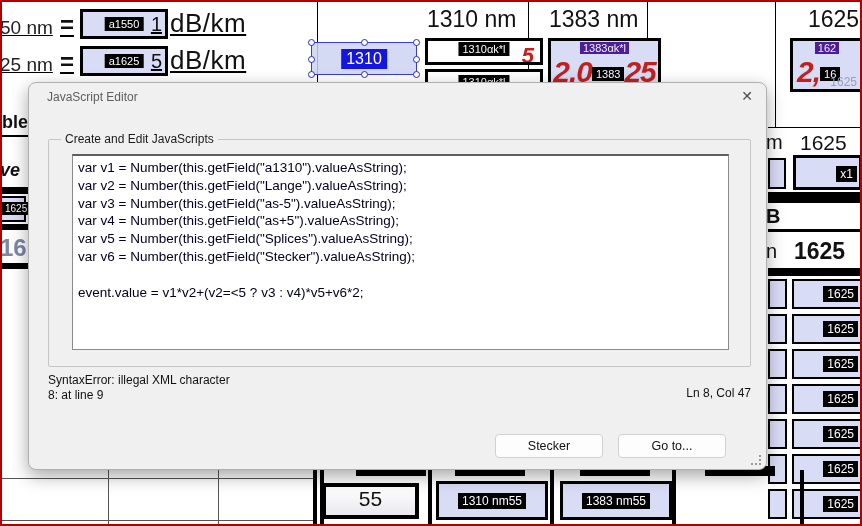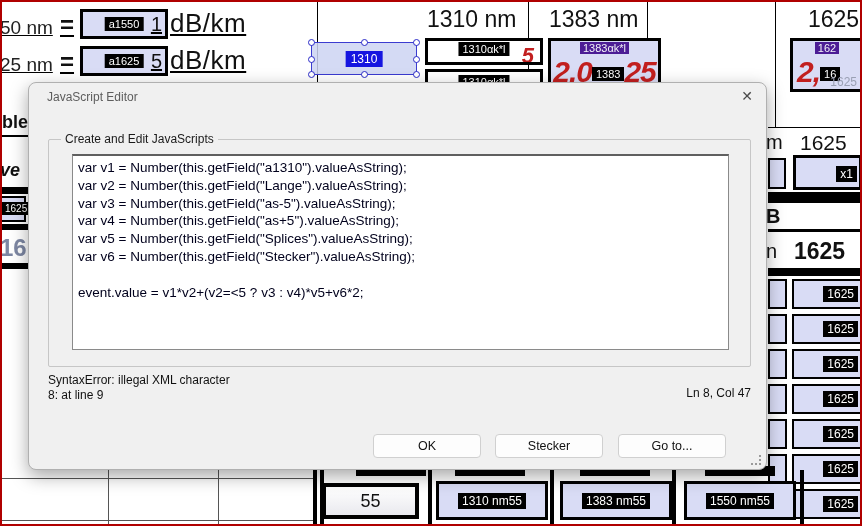--- a/index.html
+++ b/index.html
@@ -20,21 +20,21 @@
   .ffield { position:relative; background:#d9dcf5; border:3px solid #000; width:88px; height:30px; display:flex; align-items:center; justify-content:flex-end; padding-right:3px; }
   .ftag { background:#000; color:#fff; font-size:11px; padding:1px 4px; white-space:nowrap; }
   .ffield .ftag { position:absolute; left:50%; top:50%; transform:translate(-50%,-50%); }
   .atten-digit { font-size:20px; color:#111; }
   .atten-unit { font-size:26px; color:#111; margin-left:2px; letter-spacing:0.5px; }
 
   .col-header { position:absolute; top:6px; font-size:23px; color:#111; white-space:nowrap; }
 
   .sel-field { position:absolute; left:311px; top:42px; width:106px; height:33px; background:rgba(205,212,242,0.85); border:1px solid #3b3bd0; }
   .handle { position:absolute; width:7px; height:7px; border-radius:50%; background:#fff; border:1.5px solid #2a2ac8; }
-  .sel-tag { position:absolute; left:50%; top:50%; transform:translate(-50%,-50%); background:#1515e0; color:#fff; font-size:12px; padding:1px 5px; }
+  .sel-tag { position:absolute; left:50%; top:50%; transform:translate(-50%,-50%); background:#1515e0; color:#fff; font-size:16px; padding:1px 5px; }
 
   .wbox { position:absolute; border:3px solid #000; background:#fff; overflow:hidden; }
   .lbox { position:absolute; border:3px solid #000; background:#d9dcf5; overflow:hidden; }
   .graylab { display:block; margin:1px auto 0; width:max-content; background:#4c1d95; color:#f2f2f7; font-size:11px; padding:0 3px; }
   .redval { position:absolute; left:0; right:0; top:14px; text-align:center; font-size:30px; font-weight:bold; font-style:italic; color:#c21f1f; white-space:nowrap; letter-spacing:-1px; }
   .redval .ftag { font-style:normal; font-weight:normal; letter-spacing:0; vertical-align:4px; }
   .subgray { position:absolute; left:0; right:4px; bottom:0; text-align:right; color:#9aa0b4; font-size:12px; }
 
   
   .lefty { position:absolute; color:#111; white-space:nowrap; }
@@ -42,21 +42,21 @@
 
   
   .rrow-cell-l { position:absolute; left:768px; width:19px; background:#d9dcf5; border:2px solid #000; height:30px; }
   .rrow-cell-r { position:absolute; left:792px; width:70px; background:#d9dcf5; border:2px solid #000; height:30px; }
   .rrow-cell-r .ftag { position:absolute; right:2px; top:50%; transform:translateY(-50%); font-size:12px; }
 
   
   .grid-line-v { position:absolute; width:1px; background:#555; }
   .grid-line-h { position:absolute; height:1px; background:#555; }
   .thickv { position:absolute; width:4px; background:#000; }
-  .cell55 { position:absolute; left:322px; top:483px; width:97px; height:36px; border:4px solid #000; background:linear-gradient(#fff,#e9e9ee); display:flex; align-items:center; justify-content:center; font-size:18px; color:#111; }
+  .cell55 { position:absolute; left:322px; top:483px; width:97px; height:36px; border:4px solid #000; background:linear-gradient(#fff,#e9e9ee); display:flex; align-items:flex-start; justify-content:center; font-size:21px; color:#111; }
   .bot-box { position:absolute; top:481px; width:112px; height:39px; background:#d9dcf5; border:3px solid #000; display:flex; align-items:center; justify-content:center; }
   .bot-box .ftag { font-size:12px; }
 
   
   .dialog { position:absolute; left:28px; top:82px; width:739px; height:388px; background:#f0f0f0; border:1px solid #b0b0b0; border-radius:8px; box-shadow:0 6px 18px rgba(0,0,0,0.35); z-index:10; }
   .dlg-title { position:absolute; left:18px; top:7px; font-size:12px; color:#5d5d5d; }
   .dlg-close { position:absolute; right:13px; top:6px; font-size:14px; color:#4a4a4a; cursor:pointer; line-height:1; }
   .groupbox { position:absolute; left:19px; top:56px; width:703px; height:228px; border:1px solid #c6c6c6; border-radius:2px; }
   .groupbox-label { position:absolute; left:12px; top:-8px; background:#f0f0f0; padding:0 4px; font-size:12px; color:#1a1a1a; }
   .codearea { position:absolute; left:23px; top:14px; width:657px; height:196px; background:#fff; border:1px solid #8a8a8a; border-top:2px solid #5f5f5f; overflow:hidden; }
@@ -207,23 +207,20 @@
     <div class="thickv" style="left:428px; top:470px; height:56px;"></div>
     <div class="thickv" style="left:550px; top:470px; height:56px;"></div>
     <div class="thickv" style="left:672px; top:470px; height:56px;"></div>
     <div class="thickv" style="left:800px; top:470px; height:56px;"></div>
     <div class="bot-box" style="left:436px;">
         <span class="ftag">1310 nm55</span>
       </div>
     <div class="bot-box" style="left:560px;">
         <span class="ftag">1383 nm55</span>
       </div>
-    <div class="bot-box" style="left:684px;">
-        <span class="ftag">1550 nm55</span>
-      </div>
   </div>
 
   <div class="page-border"></div>
 
   <div class="dialog">
     <div class="dlg-title">JavaScript Editor</div>
     <div class="dlg-close">✕</div>
 
     <div class="groupbox">
       <span class="groupbox-label">Create and Edit JavaScripts</span>
@@ -236,21 +233,20 @@
 var v6 = Number(this.getField("Stecker").valueAsString);
 
 event.value = v1*v2+(v2=&lt;5 ? v3 : v4)*v5+v6*2;</pre>
       </div>
     </div>
 
     <div class="err" style="top:290px;">SyntaxError: illegal XML character</div>
     <div class="err" style="top:305px;">8: at line 9</div>
     <div class="lncol">Ln 8, Col 47</div>
 
-    <div class="btn" style="left:344px;">OK</div>
     <div class="btn" style="left:466px;">Stecker</div>
     <div class="btn" style="left:589px;">Go to...</div>
 
     <div class="grip">
       <i style="right:0; bottom:0;"></i>
         <i style="right:4px; bottom:0;"></i>
         <i style="right:0; bottom:4px;"></i>
         <i style="right:8px; bottom:0;"></i>
         <i style="right:0; bottom:8px;"></i>
     </div>

